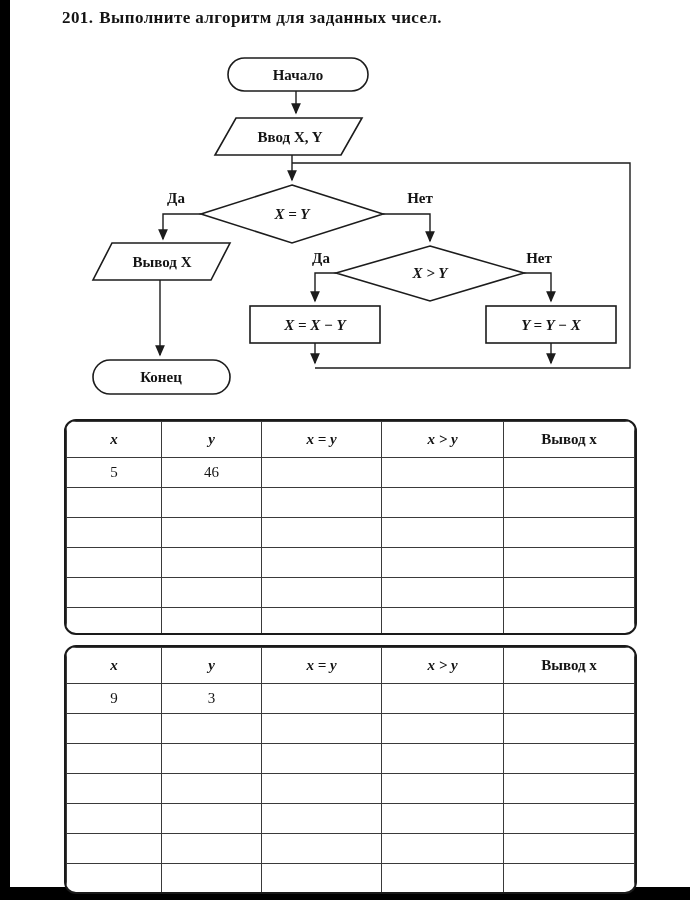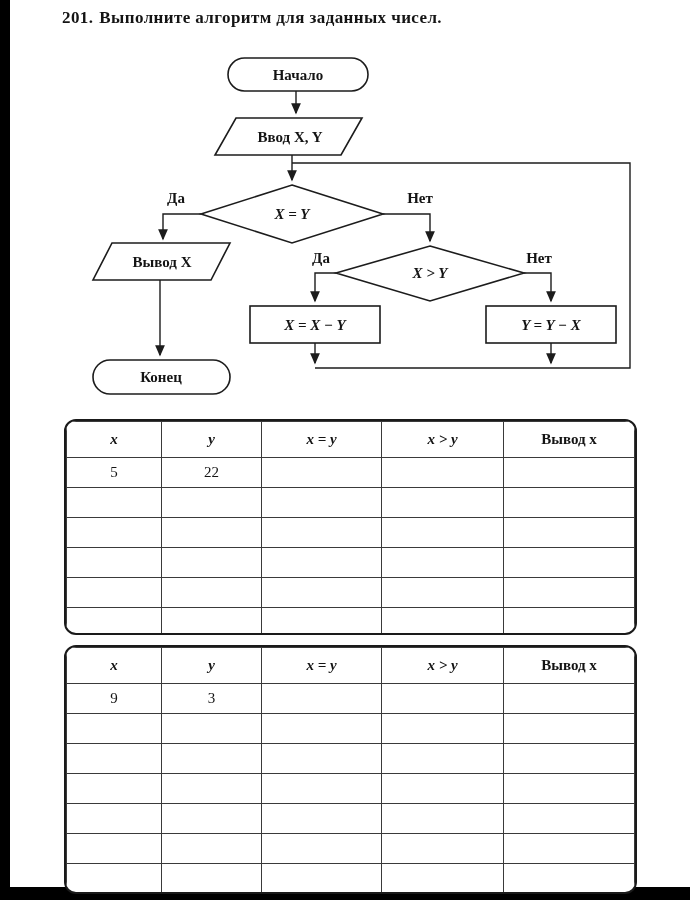--- a/index.html
+++ b/index.html
@@ -112,21 +112,21 @@
       <tbody>
         <tr class="hdr">
           <th>x</th>
           <th>y</th>
           <th>x = y</th>
           <th>x &gt; y</th>
           <th>Вывод x</th>
         </tr>
         <tr class="data">
           <td>5</td>
-          <td>22</td>
+          <td>46</td>
           <td></td>
           <td></td>
           <td></td>
         </tr>
         <tr class="data">
           <td></td>
           <td></td>
           <td></td>
           <td></td>
           <td></td>

